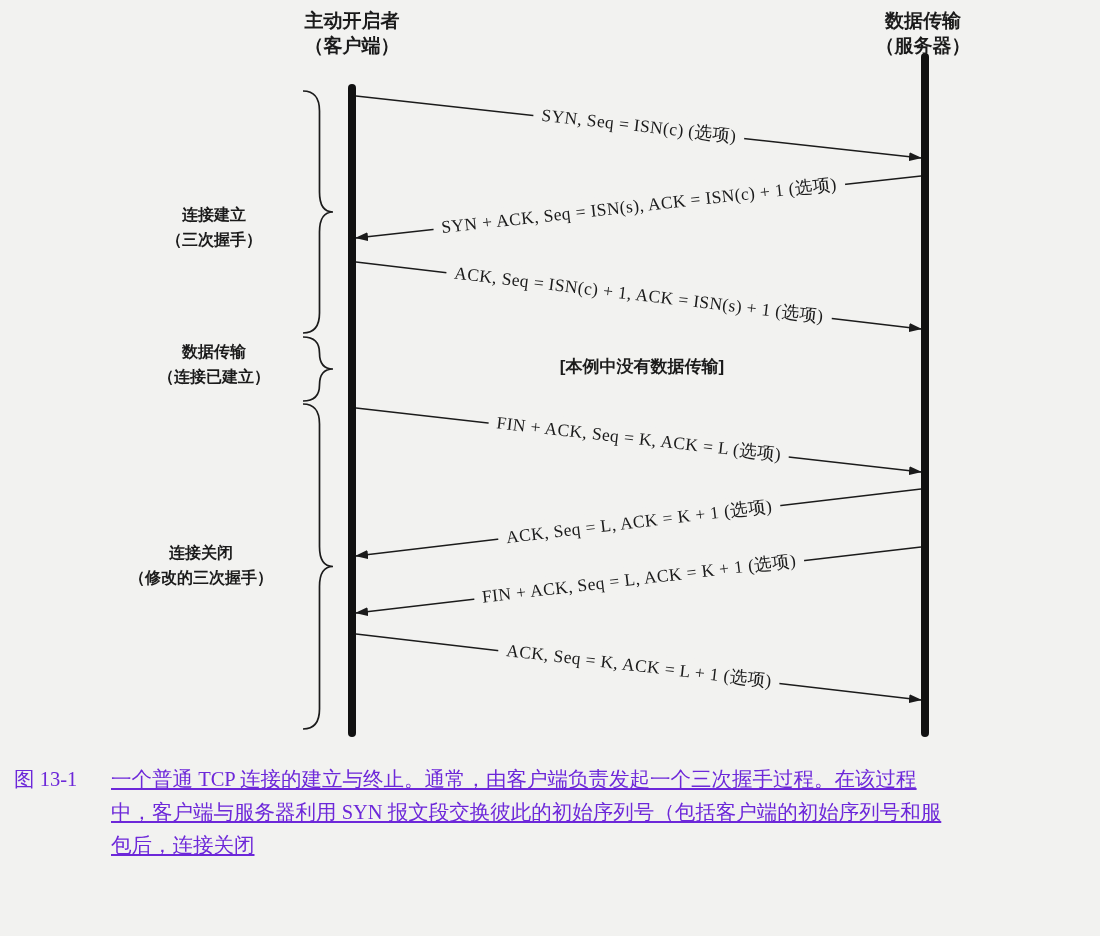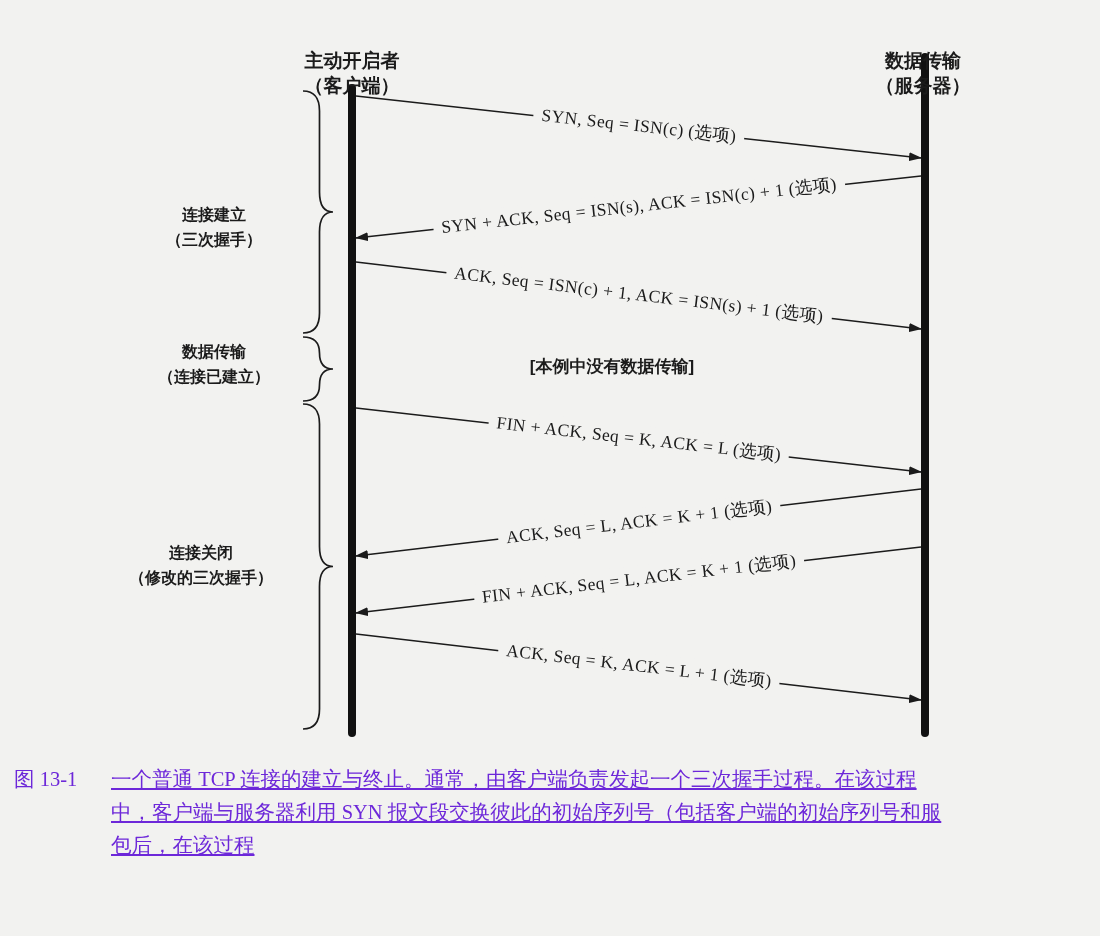--- a/index.html
+++ b/index.html
@@ -21,21 +21,20 @@
   #diagram-svg{position:absolute;left:0;top:0;}
   .endpoint-label{
     position:absolute;
     transform:translateX(-50%);
     text-align:center;
     font-weight:bold;
     font-size:19px;
     line-height:25px;
     color:var(--ink);
     white-space:nowrap;
-    margin-top:40px;
   }
   .phase-label{
     position:absolute;
     transform:translate(-50%,-50%);
     text-align:center;
     font-weight:bold;
     font-size:16px;
     line-height:25px;
     color:var(--ink);
     white-space:nowrap;
@@ -123,34 +122,34 @@
   </div>
   <div class="phase-label" style="left:201px;top:565px;">
     <div>连接关闭</div>
     <div>（修改的三次握手）</div>
   </div>
   <div class="phase-label" style="left:214px;top:364px;">
     <div>数据传输</div>
     <div>（连接已建立）</div>
   </div>
 
-  <div class="note-label" style="left:612px;top:366px;">[本例中没有数据传输]</div>
+  <div class="note-label" style="left:642px;top:366px;">[本例中没有数据传输]</div>
 
   <div id="msg-layer">
       <div class="msg-label" style="left: 638.5px; top: 127px; transform: translate(-50%, -56%) rotate(6.26deg);">SYN, Seq = ISN(c)  (选项)</div>
       <div class="msg-label" style="left: 638.5px; top: 207px; transform: translate(-50%, -56%) rotate(-6.26deg);">SYN + ACK, Seq = ISN(s), ACK = ISN(c) + 1 (选项)</div>
       <div class="msg-label" style="left: 638.5px; top: 295.5px; transform: translate(-50%, -56%) rotate(6.76deg);">ACK, Seq = ISN(c) + 1, ACK = ISN(s) + 1 (选项)</div>
       <div class="msg-label" style="left: 638.5px; top: 440px; transform: translate(-50%, -56%) rotate(6.46deg);">FIN + ACK, Seq = K, ACK = L  (选项)</div>
       <div class="msg-label" style="left: 638.5px; top: 522.5px; transform: translate(-50%, -56%) rotate(-6.76deg);">ACK, Seq = L, ACK = K + 1 (选项)</div>
       <div class="msg-label" style="left: 638.5px; top: 580px; transform: translate(-50%, -56%) rotate(-6.66deg);">FIN + ACK, Seq = L, ACK = K + 1  (选项)</div>
       <div class="msg-label" style="left: 638.5px; top: 667px; transform: translate(-50%, -56%) rotate(6.66deg);">ACK, Seq = K, ACK = L + 1  (选项)</div>
     </div>
 
   <div id="caption">
     <div class="fig-label">图 13-1</div>
     <div class="cap-lines">
       <div class="cap-line">一个普通 TCP 连接的建立与终止。通常，由客户端负责发起一个三次握手过程。在该过程</div>
       <div class="cap-line">中，客户端与服务器利用 SYN 报文段交换彼此的初始序列号（包括客户端的初始序列号和服</div>
-      <div class="cap-line">包后，在该过程</div>
+      <div class="cap-line">包后，连接关闭</div>
     </div>
   </div>
 
 </div>
 
 </body></html>

